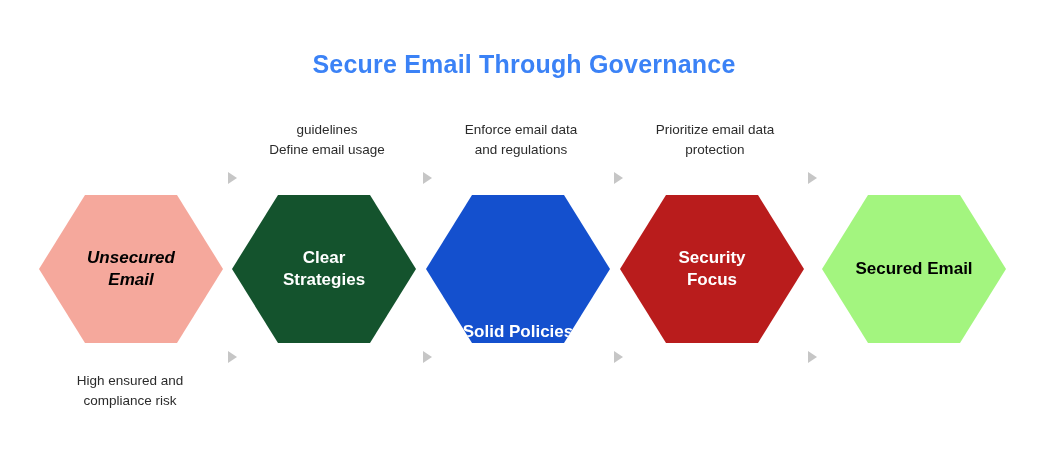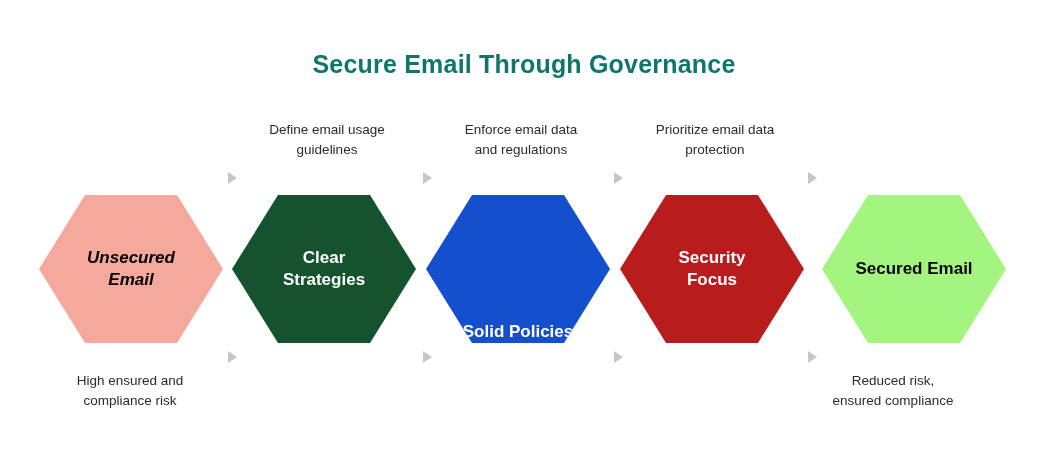--- a/index.html
+++ b/index.html
@@ -25,21 +25,21 @@
 
   
   .title {
     position: absolute;
     left: 0;
     top: 50px;
     width: 1048px;
     text-align: center;
     font-size: 25px;
     font-weight: bold;
-    color: #0f766e;
+    color: #3b82f6;
     letter-spacing: 0.2px;
     white-space: nowrap;
   }
 
   
   .hex {
     position: absolute;
     top: 195px;
     width: 184px;
     height: 148px;
@@ -112,22 +112,22 @@
   <div class="arrow arrow-top arrow-x1" style="border-left-color: rgb(198, 198, 198);"></div>
   <div class="arrow arrow-top arrow-x2" style="border-left-color: rgb(198, 198, 198);"></div>
   <div class="arrow arrow-top arrow-x3" style="border-left-color: rgb(198, 198, 198);"></div>
 
   <div class="arrow arrow-bot arrow-x0" style="border-left-color: rgb(198, 198, 198);"></div>
   <div class="arrow arrow-bot arrow-x1" style="border-left-color: rgb(198, 198, 198);"></div>
   <div class="arrow arrow-bot arrow-x2" style="border-left-color: rgb(198, 198, 198);"></div>
   <div class="arrow arrow-bot arrow-x3" style="border-left-color: rgb(198, 198, 198);"></div>
 
   <div class="caption caption-top cap-top-1">
+    <div>guidelines</div>
     <div>Define email usage</div>
-    <div>guidelines</div>
   </div>
   <div class="caption caption-top cap-top-2">
     <div>Enforce email data</div>
     <div>and regulations</div>
   </div>
   <div class="caption caption-top cap-top-3">
     <div>Prioritize email data</div>
     <div>protection</div>
   </div>
 
@@ -161,18 +161,14 @@
   <div class="hex hex-4 hex-dark" style="background: rgb(163, 245, 127);">
     <div class="hex-label">
       <div>Secured Email</div>
     </div>
   </div>
 
   <div class="caption caption-bottom cap-bot-0">
     <div>High ensured and</div>
     <div>compliance risk</div>
   </div>
-  <div class="caption caption-bottom cap-bot-4">
-    <div>Reduced risk,</div>
-    <div>ensured compliance</div>
-  </div>
 
 </div>
 
 </body></html>

